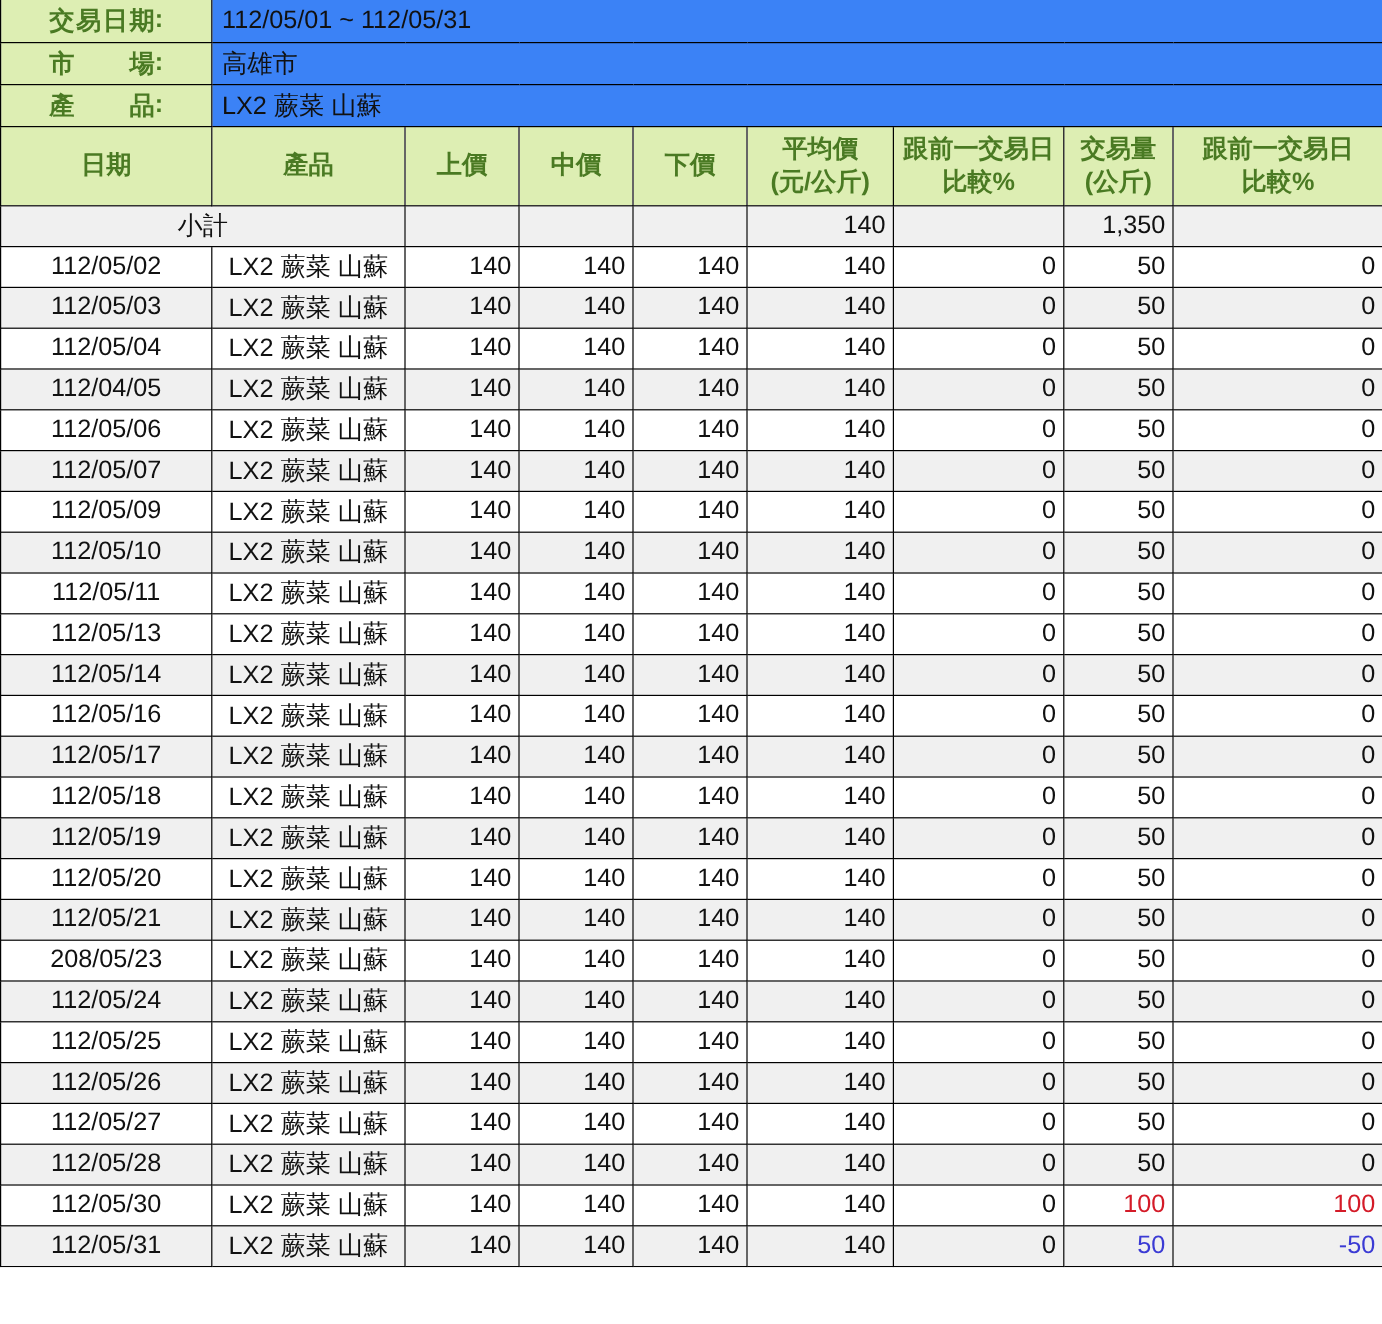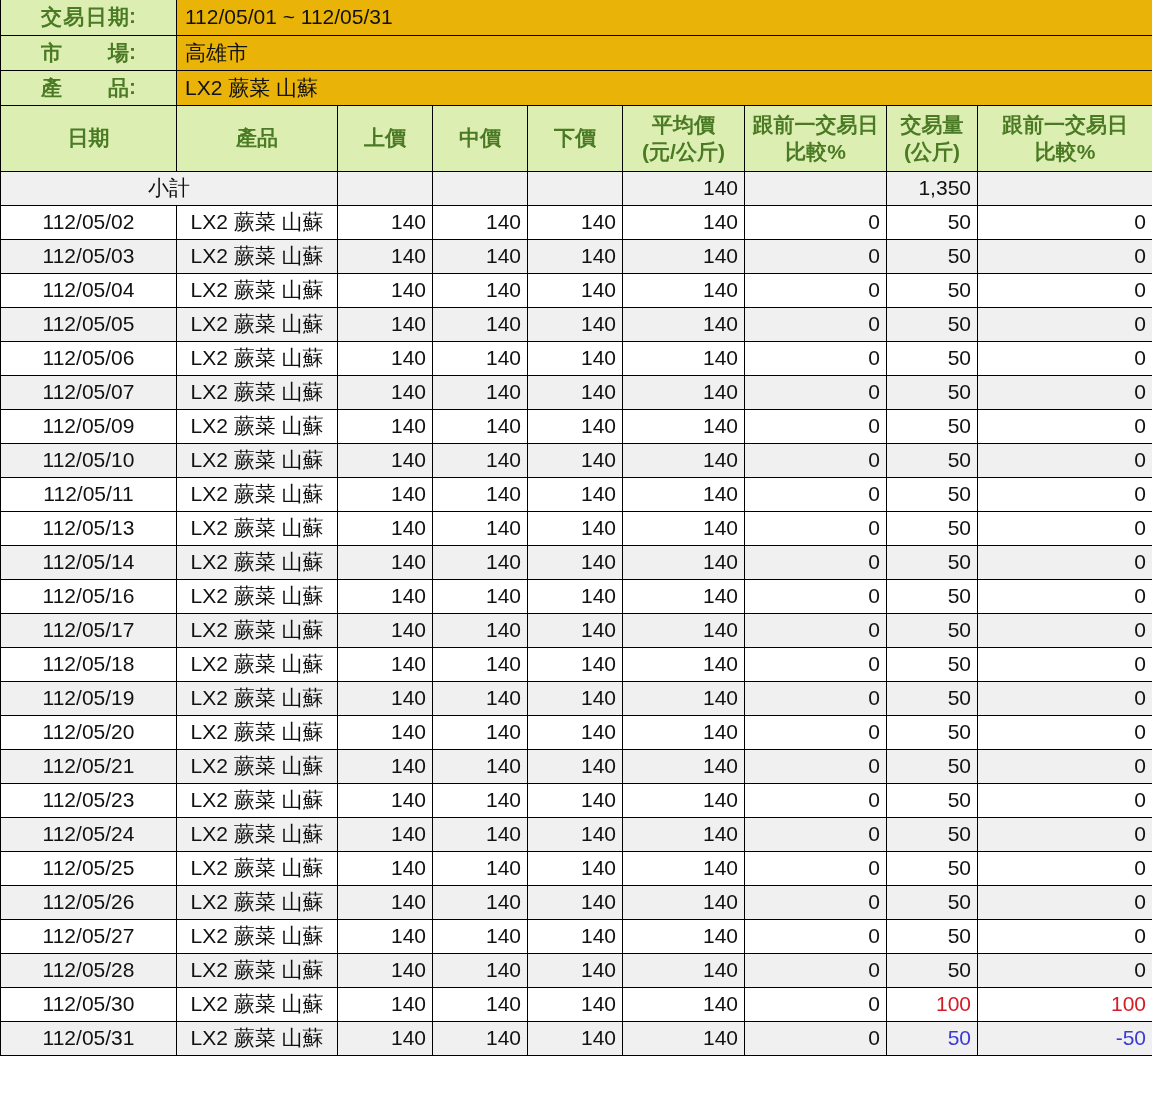--- a/index.html
+++ b/index.html
@@ -13,21 +13,21 @@
   td,th{border:1px solid var(--border);overflow:hidden;white-space:nowrap;}
   tr.info-row{height:35px;}
   tr.info-row td:first-child{border-top:none;}
   tr.info-row td:last-child{border-top:none;}
   tr:first-child td{border-top:none;}
   .label-cell{
     background:var(--header-bg);color:var(--header-text);font-weight:600;
     text-align:center;
   }
   .jlabel{display:inline-block;width:88px;text-align:justify;text-align-last:justify;vertical-align:middle;}
-  .value-cell{text-align:left;padding:0 8px;background:#eab308;}
+  .value-cell{text-align:left;padding:0 8px;background:#3b82f6;}
   tr.head-row{height:66px;}
   th{
     background:var(--header-bg);color:var(--header-text);font-weight:600;
     text-align:center;white-space:pre-line;line-height:1.3;padding:2px 2px;
   }
   tbody tr{height:34px;}
   tbody tr.alt td{background:var(--alt-bg);}
   td.tl{text-align:center;padding:0 6px;}
   td.tr{text-align:right;padding:0 6px;}
   td.red{color:var(--red);}
@@ -116,21 +116,21 @@
           <td class="tl">LX2 蕨菜 山蘇</td>
           <td class="tr">140</td>
           <td class="tr">140</td>
           <td class="tr">140</td>
           <td class="tr">140</td>
           <td class="tr">0</td>
           <td class="tr">50</td>
           <td class="tr">0</td>
         </tr>
         <tr class="alt">
-          <td class="tl">112/05/05</td>
+          <td class="tl">112/04/05</td>
           <td class="tl">LX2 蕨菜 山蘇</td>
           <td class="tr">140</td>
           <td class="tr">140</td>
           <td class="tr">140</td>
           <td class="tr">140</td>
           <td class="tr">0</td>
           <td class="tr">50</td>
           <td class="tr">0</td>
         </tr>
         <tr class="">
@@ -270,21 +270,21 @@
           <td class="tl">LX2 蕨菜 山蘇</td>
           <td class="tr">140</td>
           <td class="tr">140</td>
           <td class="tr">140</td>
           <td class="tr">140</td>
           <td class="tr">0</td>
           <td class="tr">50</td>
           <td class="tr">0</td>
         </tr>
         <tr class="">
-          <td class="tl">112/05/23</td>
+          <td class="tl">208/05/23</td>
           <td class="tl">LX2 蕨菜 山蘇</td>
           <td class="tr">140</td>
           <td class="tr">140</td>
           <td class="tr">140</td>
           <td class="tr">140</td>
           <td class="tr">0</td>
           <td class="tr">50</td>
           <td class="tr">0</td>
         </tr>
         <tr class="alt">

